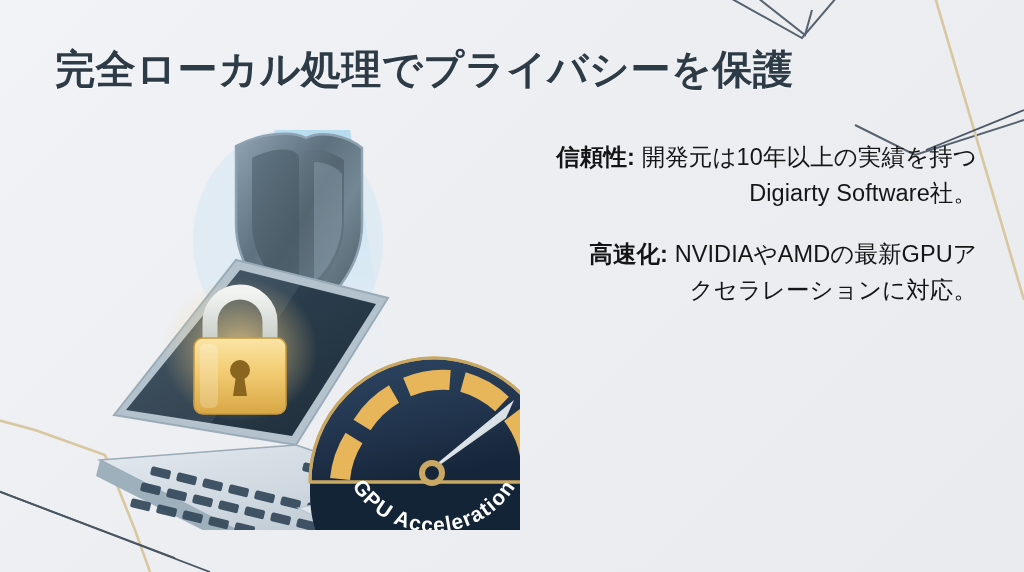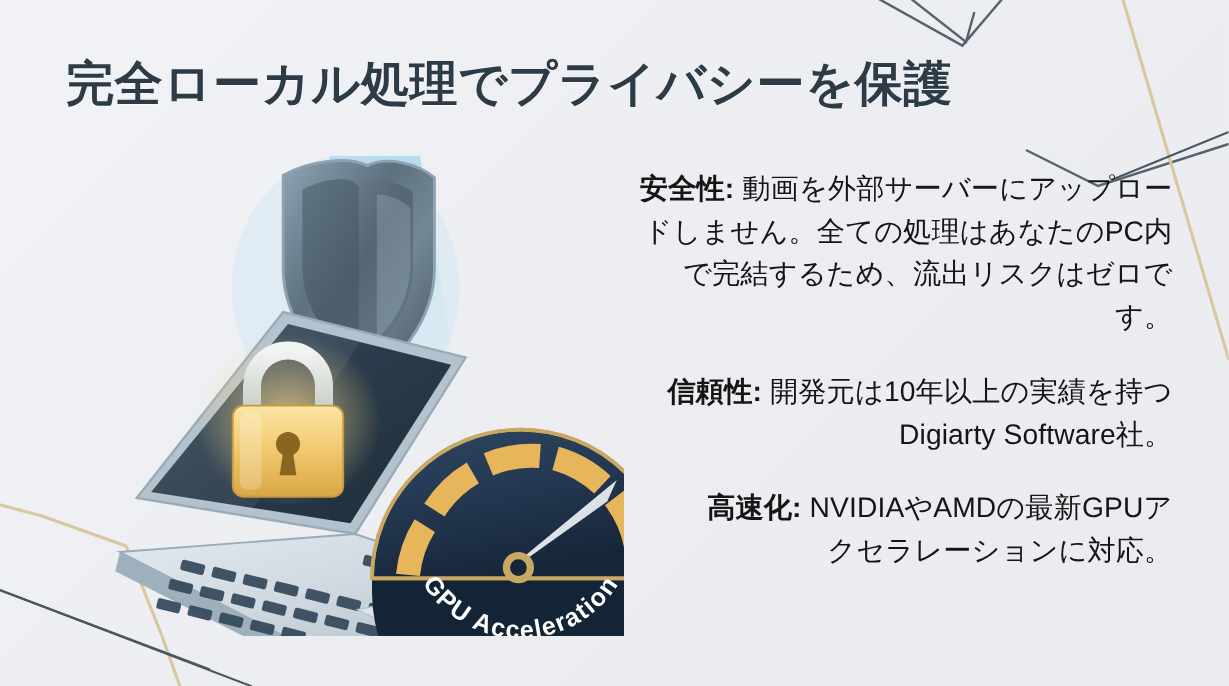--- a/index.html
+++ b/index.html
@@ -248,23 +248,20 @@
 
       <path id="captionPath" d="M 36 104 A 96 96 0 0 0 228 104" fill="none"></path>
       <text font-size="21" font-weight="700" fill="#ffffff" letter-spacing="1.2">
         <textPath href="#captionPath" startOffset="50%" text-anchor="middle">GPU Acceleration</textPath>
       </text>
     </g>
   </svg>
 
   <div class="copy">
     <p class="para">
-      <span class="lead">安全性:</span><span class="rest"> 動画を外部サーバーにアップロードしません。全ての処理はあなたのPC内で完結するため、流出リスクはゼロです。</span>
-    </p>
-    <p class="para">
       <span class="lead">信頼性:</span><span class="rest"> 開発元は10年以上の実績を持つDigiarty Software社。</span>
     </p>
     <p class="para">
       <span class="lead">高速化:</span><span class="rest"> NVIDIAやAMDの最新GPUアクセラレーションに対応。</span>
     </p>
   </div>
 
 </div>
 
 </body></html>

